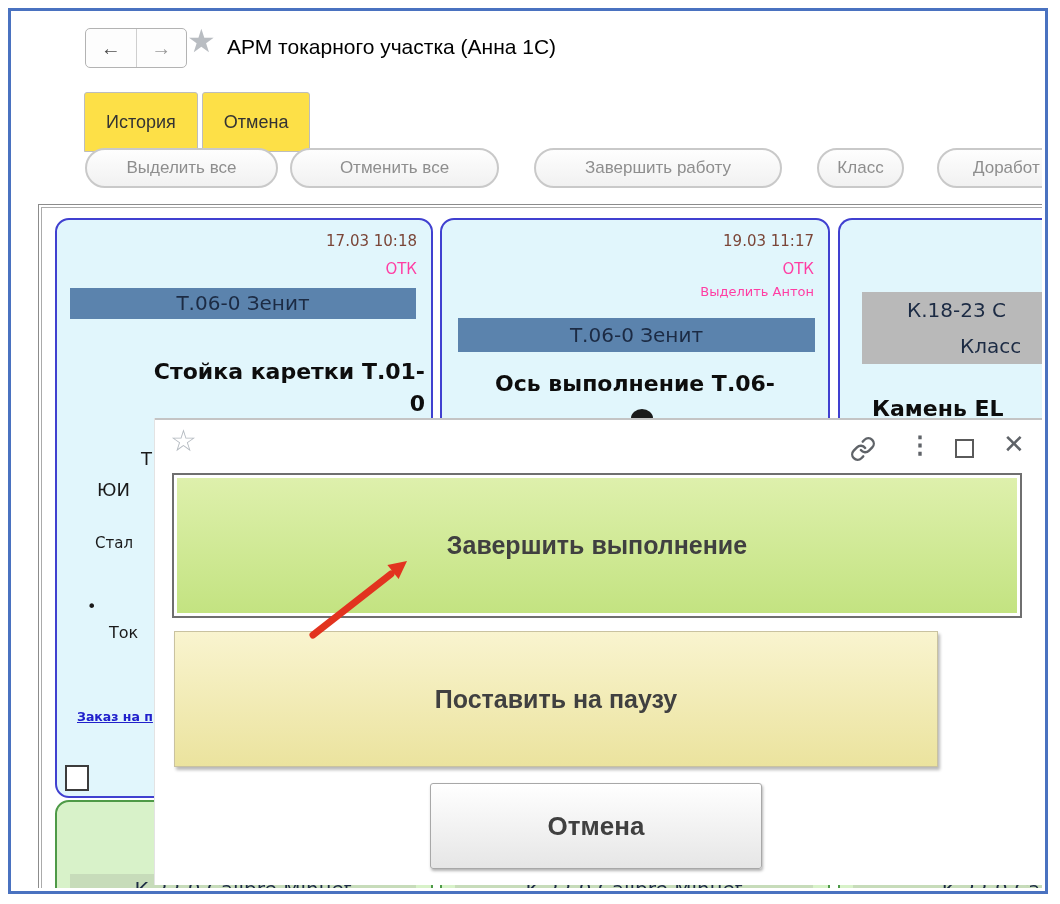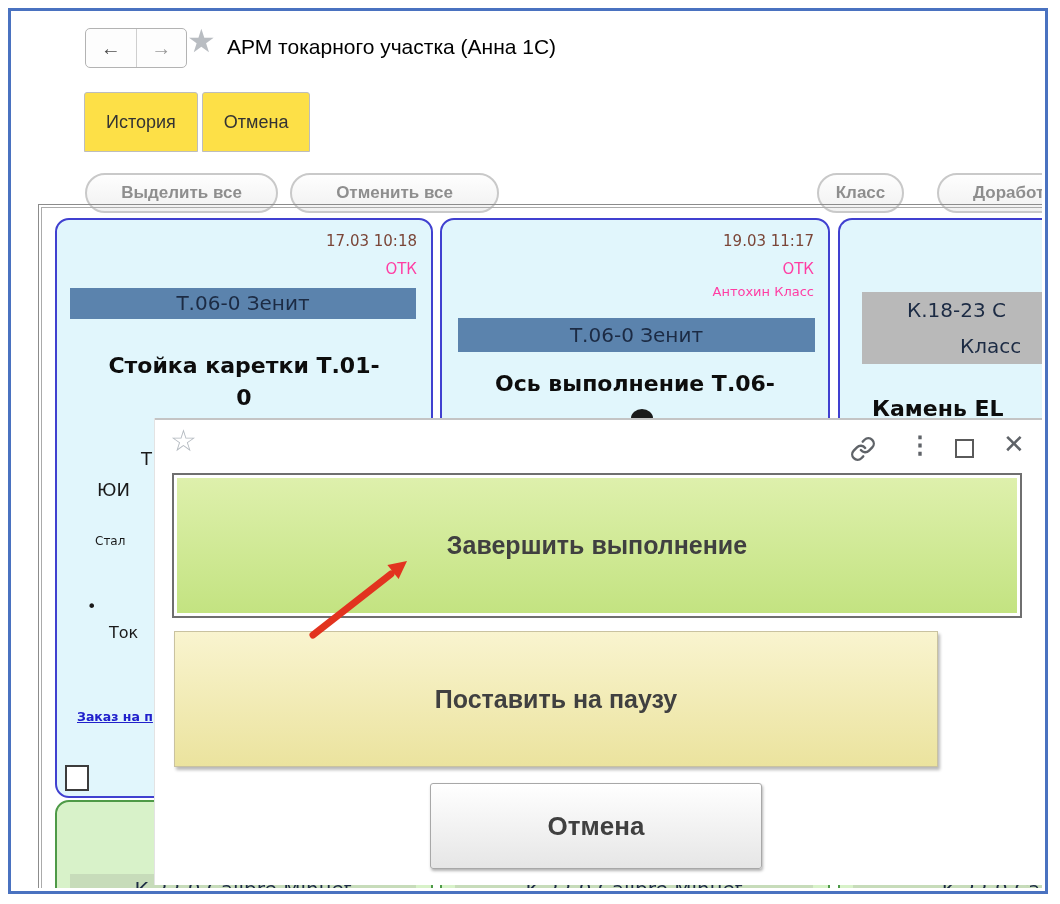--- a/index.html
+++ b/index.html
@@ -24,22 +24,22 @@
   .title{left:216px;top:24px;font-size:21px;color:#000;white-space:nowrap;}
 
   
   .tabs{left:73px;top:81px;height:46px;display:flex;gap:4px;}
   .tab{height:60px;padding:0 21px;display:flex;align-items:center;font-size:18px;color:#333;
        background:#fde047;border:1px solid #bdbdbd;border-radius:3px 3px 0 0;box-sizing:border-box;}
   .tab.active{background:#fff;border-bottom:none;height:46px;color:#222;}
 
   
   .pill{top:137px;height:40px;border:2px solid #c9c9c9;border-radius:21px;box-sizing:border-box;
-        background:linear-gradient(#fefefe,#f1f1f1);color:#8e8e8e;font-weight:bold;font-size:17px;
-        display:flex;align-items:center;justify-content:center;white-space:nowrap;margin-top:25px;}
+        background:linear-gradient(#fefefe,#f1f1f1);color:#8e8e8e;font-weight:normal;font-size:17px;
+        display:flex;align-items:center;justify-content:center;white-space:nowrap;}
 
   
   .panel-outer{left:27px;top:193px;width:1040px;height:710px;border:1px solid #8c8c8c;}
   .panel-inner{left:2px;top:2px;width:1034px;height:704px;border:1px solid #ababab;}
 
   
   .card{background:#e1f6fc;border:2px solid #4040d0;border-radius:14px;box-sizing:border-box;
         font-family:"DejaVu Sans",sans-serif;}
   .card.green{background:#d8f2c9;border-color:#4e9a47;}
   .c-date{position:absolute;right:14px;font-size:15px;color:#7b4638;white-space:nowrap;}
@@ -92,48 +92,49 @@
   <div class="abs favstar">★</div>
   <div class="abs title">АРМ токарного участка (Анна 1С)</div>
 
   <div class="abs tabs">
     <div class="tab">История</div>
     <div class="tab">Отмена</div>
   </div>
 
   <div class="abs pill" style="left:74px;width:193px;">Выделить все</div>
   <div class="abs pill" style="left:279px;width:209px;">Отменить все</div>
+  <div class="abs pill" style="left:523px;width:248px;">Завершить работу</div>
   <div class="abs pill" style="left:806px;width:87px;">Класс</div>
   <div class="abs pill" style="left:926px;width:260px;justify-content:flex-start;padding-left:34px;">Доработ</div>
 
   <div class="abs panel-outer">
     <div class="abs panel-inner"></div>
   </div>
 
   <div class="abs card" style="left:44px;top:207px;width:378px;height:580px;">
     <div class="c-date" style="top:12px;">17.03 10:18</div>
     <div class="c-status" style="top:40px;">ОТК</div>
     <div class="c-bar" style="top:68px;height:31px;line-height:31px;">Т.06-0 Зенит</div>
-    <div class="c-title" style="top:130px;">
+    <div class="c-title" style="top:136px;text-align:right;">
       <div>Стойка каретки Т.01-</div>
       <div>0</div>
     </div>
     <span class="frag" style="left:84px;top:228px;font-size:18px;">Т</span>
     <span class="frag" style="left:40px;top:259px;font-size:18px;">ЮИ</span>
-    <span class="frag" style="left:38px;top:314px;font-size:12px;">Стал</span>
+    <span class="frag" style="left:38px;top:314px;font-size:15px;">Стал</span>
     <span class="frag" style="left:30px;top:377px;font-size:16px;">•</span>
     <span class="frag" style="left:52px;top:378px;font-size:16px;margin-top:25px;">Ток</span>
     <a class="order-link" style="left:20px;top:489px;">Заказ на п</a>
     <div class="checkbox" style="left:8px;top:545px;"></div>
   </div>
 
   <div class="abs card" style="left:429px;top:207px;width:390px;height:580px;">
     <div class="c-date" style="top:12px;">19.03 11:17</div>
     <div class="c-status" style="top:40px;">ОТК</div>
-    <div class="c-operator" style="top:64px;">Антохин Класс</div>
+    <div class="c-operator" style="top:64px;">Выделить Антон</div>
     <div class="c-bar" style="left:16px;right:13px;top:98px;height:34px;line-height:34px;">Т.06-0 Зенит</div>
     <div class="c-title" style="top:148px;">Ось выполнение Т.06-</div>
     <div class="c-title" style="top:192px;">0</div>
   </div>
 
   <div class="abs card" style="left:827px;top:207px;width:240px;height:580px;border-right:none;border-radius:14px 0 0 14px;">
     <div class="c-bar gray" style="left:22px;width:320px;top:72px;height:72px;right:auto;">
       <div style="padding-left:45px;line-height:36px;">К.18-23 С</div>
       <div style="padding-left:98px;line-height:36px;">Класс</div>
     </div>

